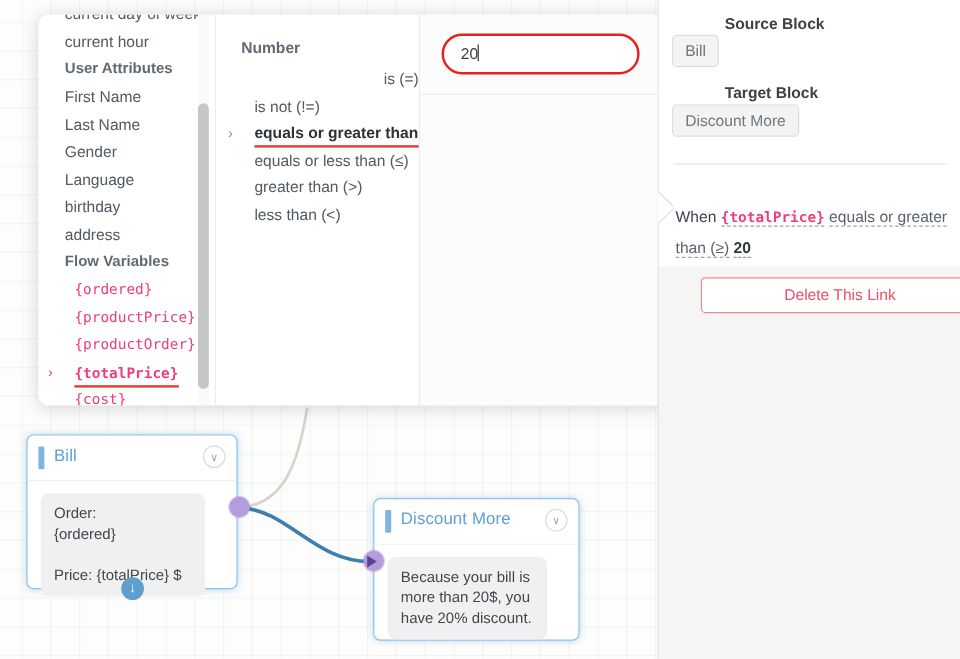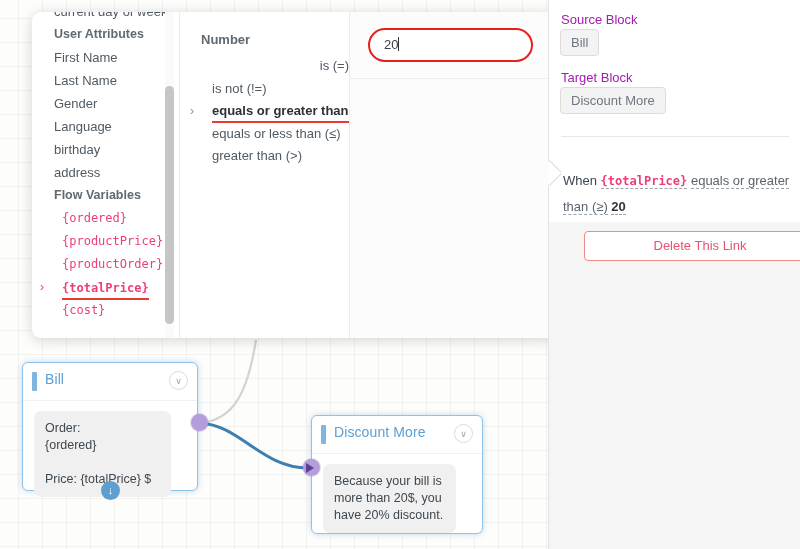--- a/index.html
+++ b/index.html
@@ -94,21 +94,21 @@
   }
   .caret{display:inline-block;width:1px;height:14px;background:#333;vertical-align:-2px;}
   #val-divider{position:absolute;left:0;top:66px;width:100%;height:1px;background:#ededed;}
 
   
   #sidebar{
     position:absolute;left:548px;top:0;width:252px;height:549px;
     background:#f5f5f5;border-left:1px solid #e3e3e3;
   }
   #side-white{position:absolute;left:0;top:0;width:252px;height:222px;background:#fff;}
-  .s-label{position:absolute;font-size:13px;font-weight:normal;color:#a21caf;}
+  .s-label{position:absolute;font-size:13px;font-weight:bold;color:#404040;margin-left:43px;}
   .chip{
     position:absolute;background:#f3f3f3;border:1px solid #dcdcdc;border-radius:4px;
     font-size:13px;color:#6f7880;padding:5px 10px;white-space:nowrap;
   }
   #side-divider{position:absolute;left:12px;top:136px;width:228px;height:1px;background:#e7e7e7;}
   #cond{
     position:absolute;left:14px;top:168px;width:228px;
     font-size:13px;line-height:25px;color:#3a4450;
   }
   .tok-var{
@@ -170,20 +170,21 @@
   <div class="port" style="left:303px;top:459px;">
     <div class="port-arrow"></div>
   </div>
 </div>
 
 <div id="popup">
 
   <div class="col" id="col-vars">
     <div class="vlist" id="vlist">
         <div class="v-row v-plain">current day of week</div>
+        <div class="v-row v-plain">current hour</div>
         <div class="v-row v-group">User Attributes</div>
         <div class="v-row v-plain">First Name</div>
         <div class="v-row v-plain">Last Name</div>
         <div class="v-row v-plain">Gender</div>
         <div class="v-row v-plain">Language</div>
         <div class="v-row v-plain">birthday</div>
         <div class="v-row v-plain">address</div>
         <div class="v-row v-group">Flow Variables</div>
         <div class="v-row v-var">{ordered}</div>
         <div class="v-row v-var">{productPrice}</div>
@@ -196,20 +197,21 @@
   </div>
 
   <div class="col" id="col-ops">
     <div class="op-title">Number</div>
     <div id="oplist">
         <div class="o-row">is (=)</div>
         <div class="o-row">is not (!=)</div>
         <div class="o-row has-sel"><span class="o-chev">›</span><span class="o-sel">equals or greater than (≥)</span></div>
         <div class="o-row">equals or less than (≤)</div>
         <div class="o-row">greater than (&gt;)</div>
+        <div class="o-row">less than (&lt;)</div>
       </div>
   </div>
 
   <div class="col" id="col-val">
     <div id="valbox" placeholder=""><span id="valtext">20</span><span class="caret"></span></div>
     <div id="val-divider"></div>
   </div>
 </div>
 
 <div id="sidebar">

